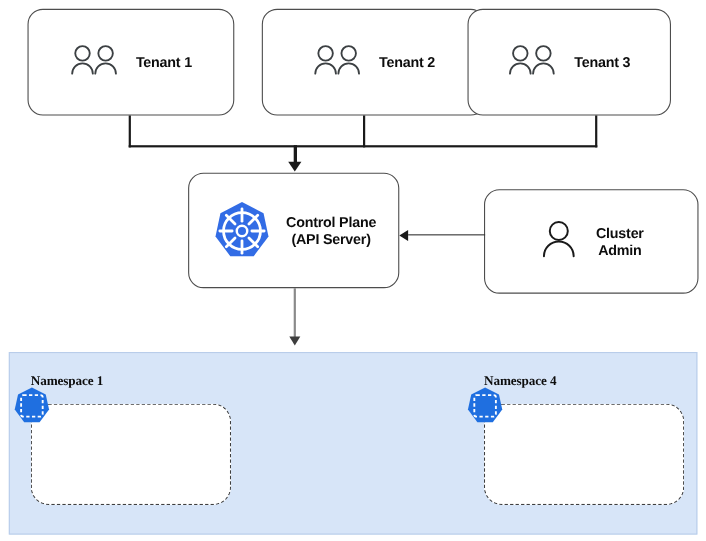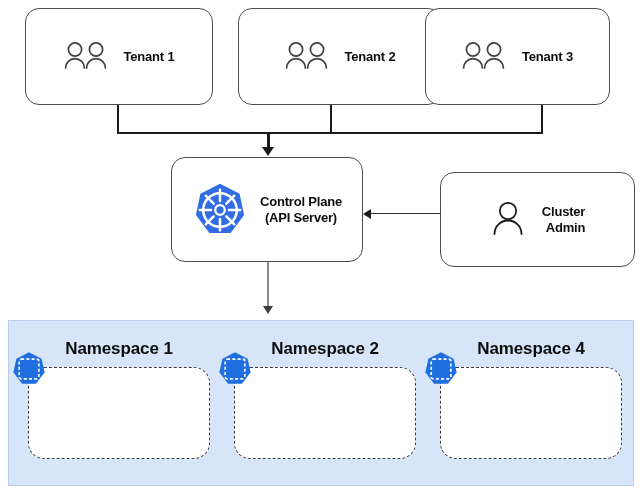--- a/index.html
+++ b/index.html
@@ -34,21 +34,21 @@
     align-items: center;
     gap: 14px;
   }
   .node-label {
     font-size: 13px;
     font-weight: bold;
     color: #0d0d0d;
     line-height: 1.22;
     letter-spacing: -0.2px;
     white-space: pre-line;
-    text-align: right;
+    text-align: center;
   }
   .icon-people, .icon-person {
     flex: 0 0 auto;
     display: block;
   }
   
   .line-v, .line-h {
     position: absolute;
     background: #1a1a1a;
   }
@@ -80,26 +80,27 @@
   
   #ns-panel {
     position: absolute;
     box-sizing: border-box;
     background: #d7e5f8;
     border: 1px solid #b9cdea;
   }
   .ns-group { position: absolute; }
   .ns-title {
     position: absolute;
-    font-size: 17px;
+    font-size: 12px;
     font-weight: bold;
     color: #0d0d0d;
     letter-spacing: -0.1px;
     white-space: nowrap;
-    text-align: center;
+    text-align: left;
+    font-family: Liberation Serif, serif;
   }
   .ns-box {
     position: absolute;
     box-sizing: border-box;
     background: #ffffff;
     border: 1.6px dashed #3f3f3f;
     border-radius: 16px;
   }
   .ns-badge { position: absolute; }
   .k8s-logo { position: absolute; }
@@ -211,30 +212,20 @@
       <div class="ns-title" style="left:0; top:18px; width:182px;">Namespace 1</div>
       <div class="ns-box" style="left:0px; top:46px; width:182px; height:92px;"></div>
       <span class="ns-badge" style="left:-17px; top:30px;">
         <svg width="36" height="36" viewBox="0 0 36 36">
           <polygon points="18,1.2 30.6,7.7 33.6,21.2 25,32.8 11,32.8 2.4,21.2 5.4,7.7" fill="#1f6fe0"></polygon>
           <rect x="8.2" y="8.2" width="19.6" height="19.6" rx="2" fill="none" stroke="#ffffff" stroke-width="1.7" stroke-dasharray="3 2.2"></rect>
         </svg>
       </span>
     </div>
 
-    <div class="ns-group" style="left:225px; top:0px; width:200px; height:166px;">
-      <div class="ns-title" style="left:0; top:18px; width:182px;">Namespace 2</div>
-      <div class="ns-box" style="left:0px; top:46px; width:182px; height:92px;"></div>
-      <span class="ns-badge" style="left:-17px; top:30px;">
-        <svg width="36" height="36" viewBox="0 0 36 36">
-          <polygon points="18,1.2 30.6,7.7 33.6,21.2 25,32.8 11,32.8 2.4,21.2 5.4,7.7" fill="#1f6fe0"></polygon>
-          <rect x="8.2" y="8.2" width="19.6" height="19.6" rx="2" fill="none" stroke="#ffffff" stroke-width="1.7" stroke-dasharray="3 2.2"></rect>
-        </svg>
-      </span>
-    </div>
 
     <div class="ns-group" style="left:431px; top:0px; width:200px; height:166px;">
       <div class="ns-title" style="left:0; top:18px; width:182px;">Namespace 4</div>
       <div class="ns-box" style="left:0px; top:46px; width:182px; height:92px;"></div>
       <span class="ns-badge" style="left:-17px; top:30px;">
         <svg width="36" height="36" viewBox="0 0 36 36">
           <polygon points="18,1.2 30.6,7.7 33.6,21.2 25,32.8 11,32.8 2.4,21.2 5.4,7.7" fill="#1f6fe0"></polygon>
           <rect x="8.2" y="8.2" width="19.6" height="19.6" rx="2" fill="none" stroke="#ffffff" stroke-width="1.7" stroke-dasharray="3 2.2"></rect>
         </svg>
       </span>

